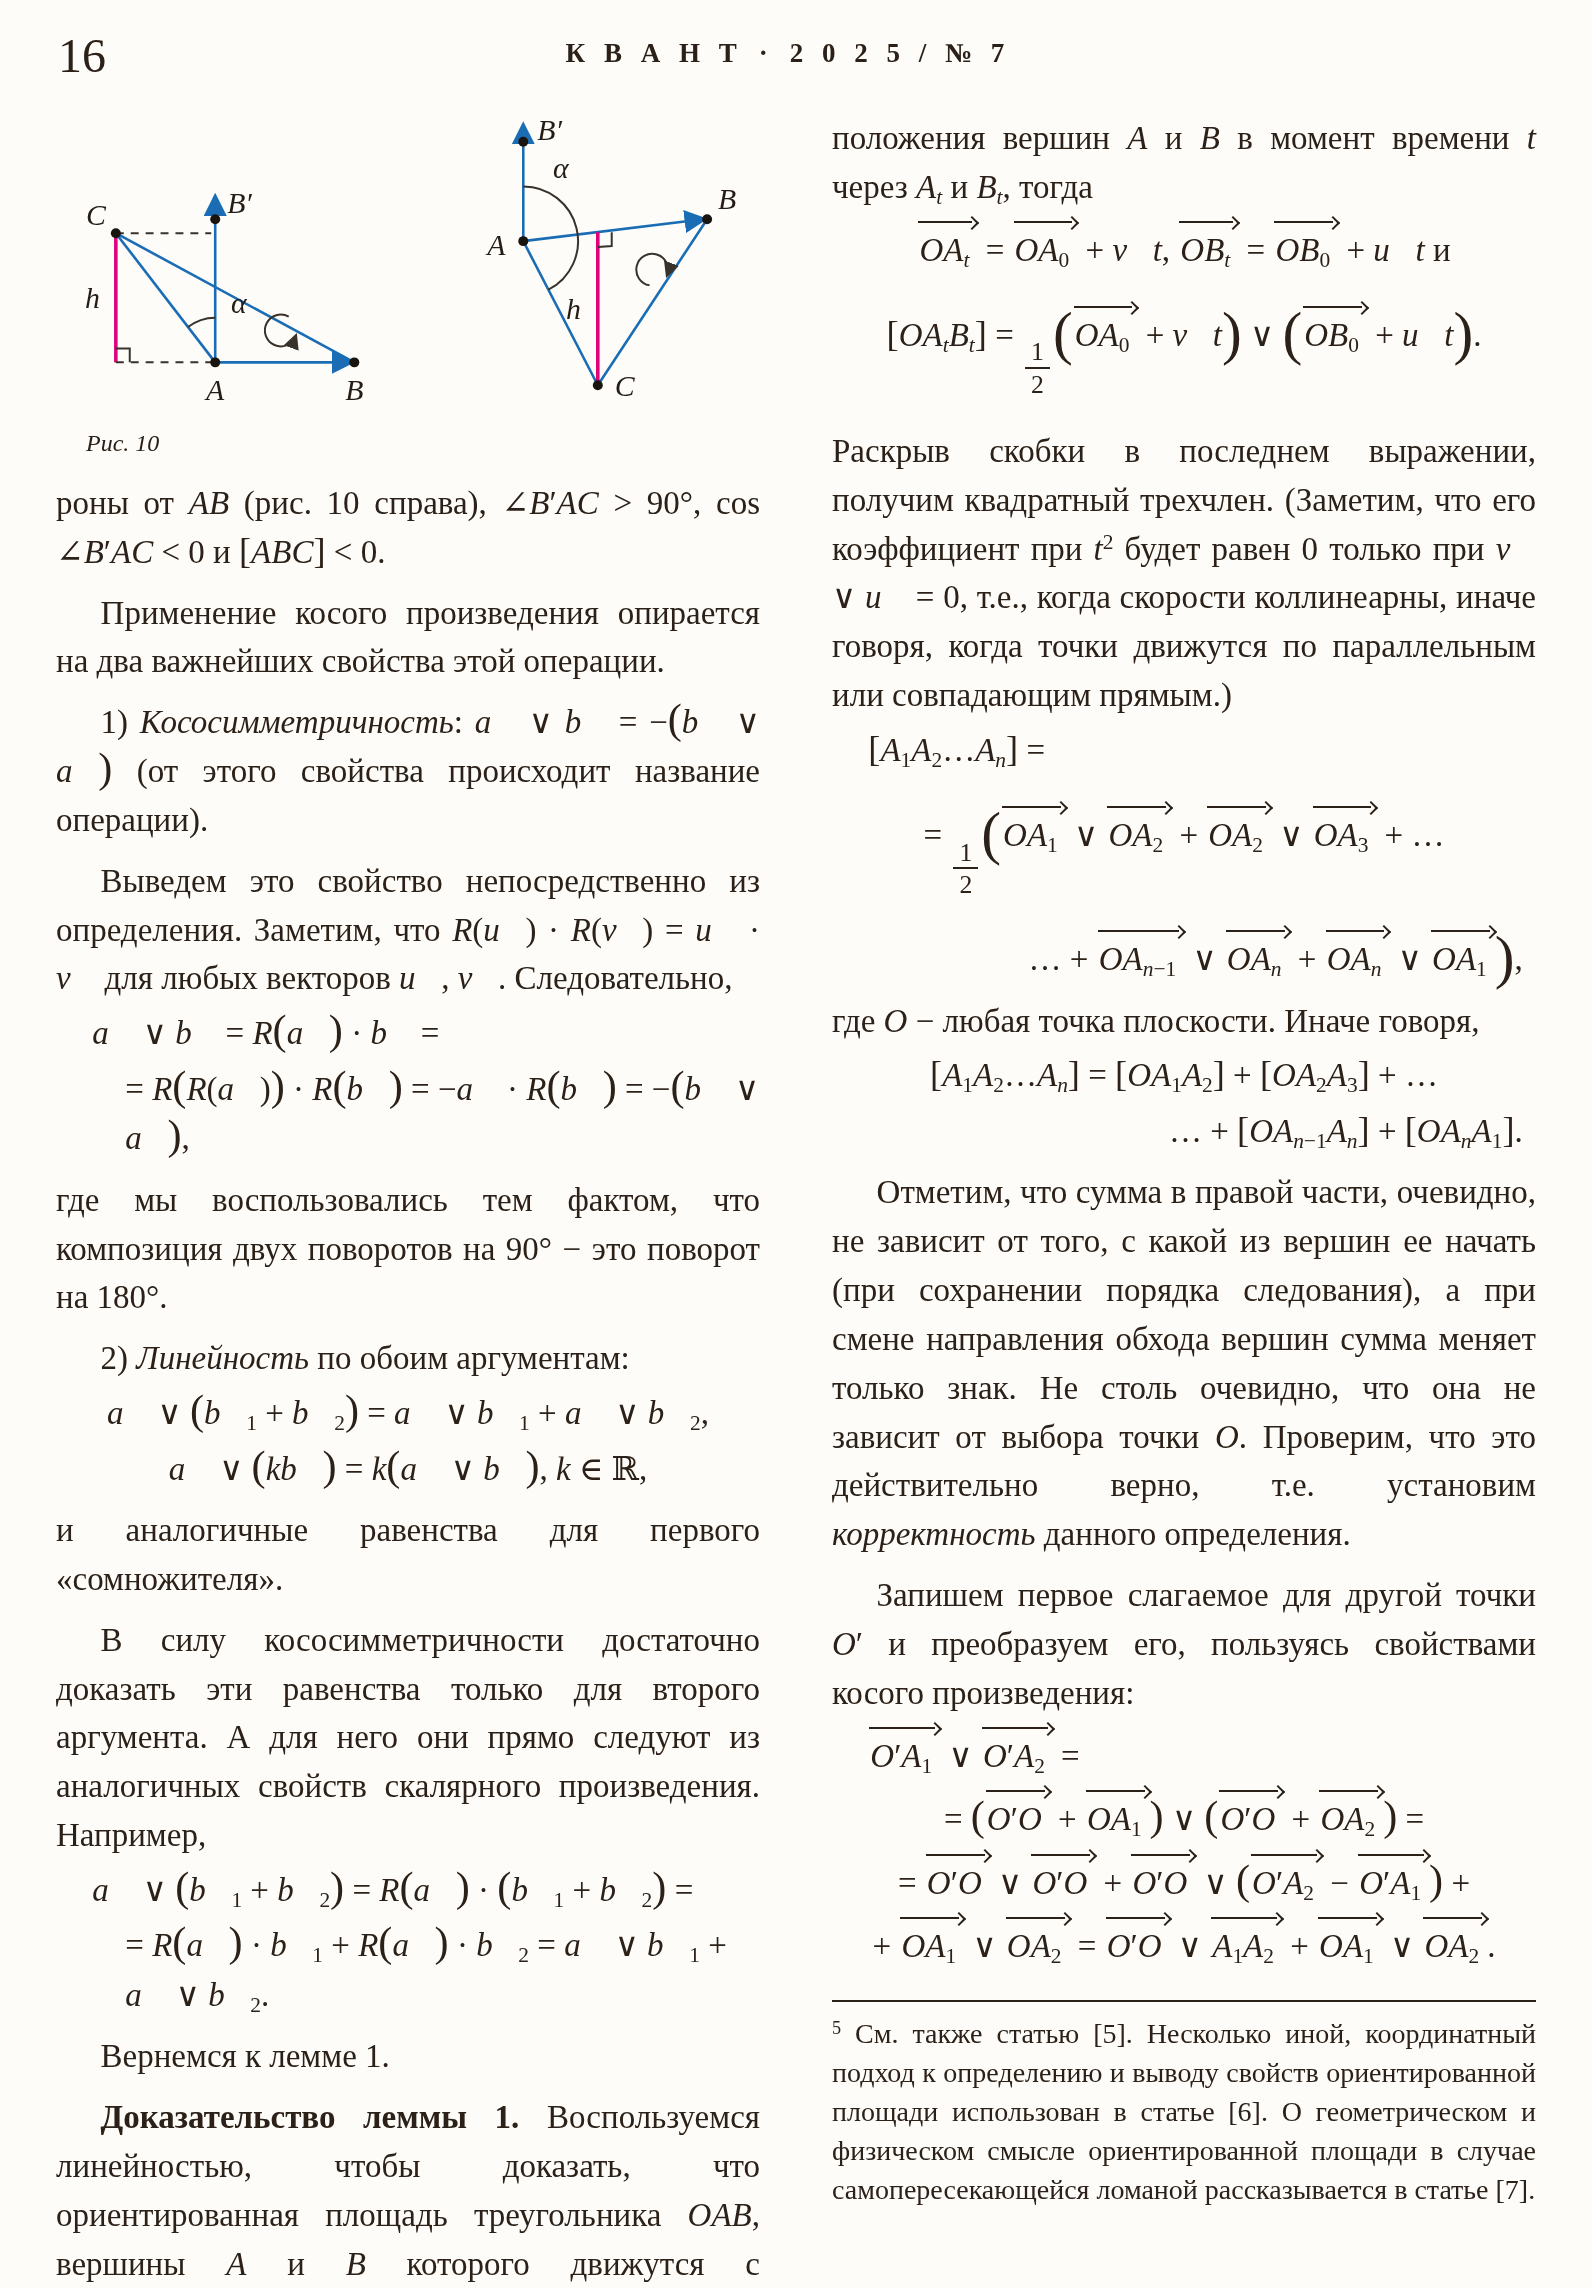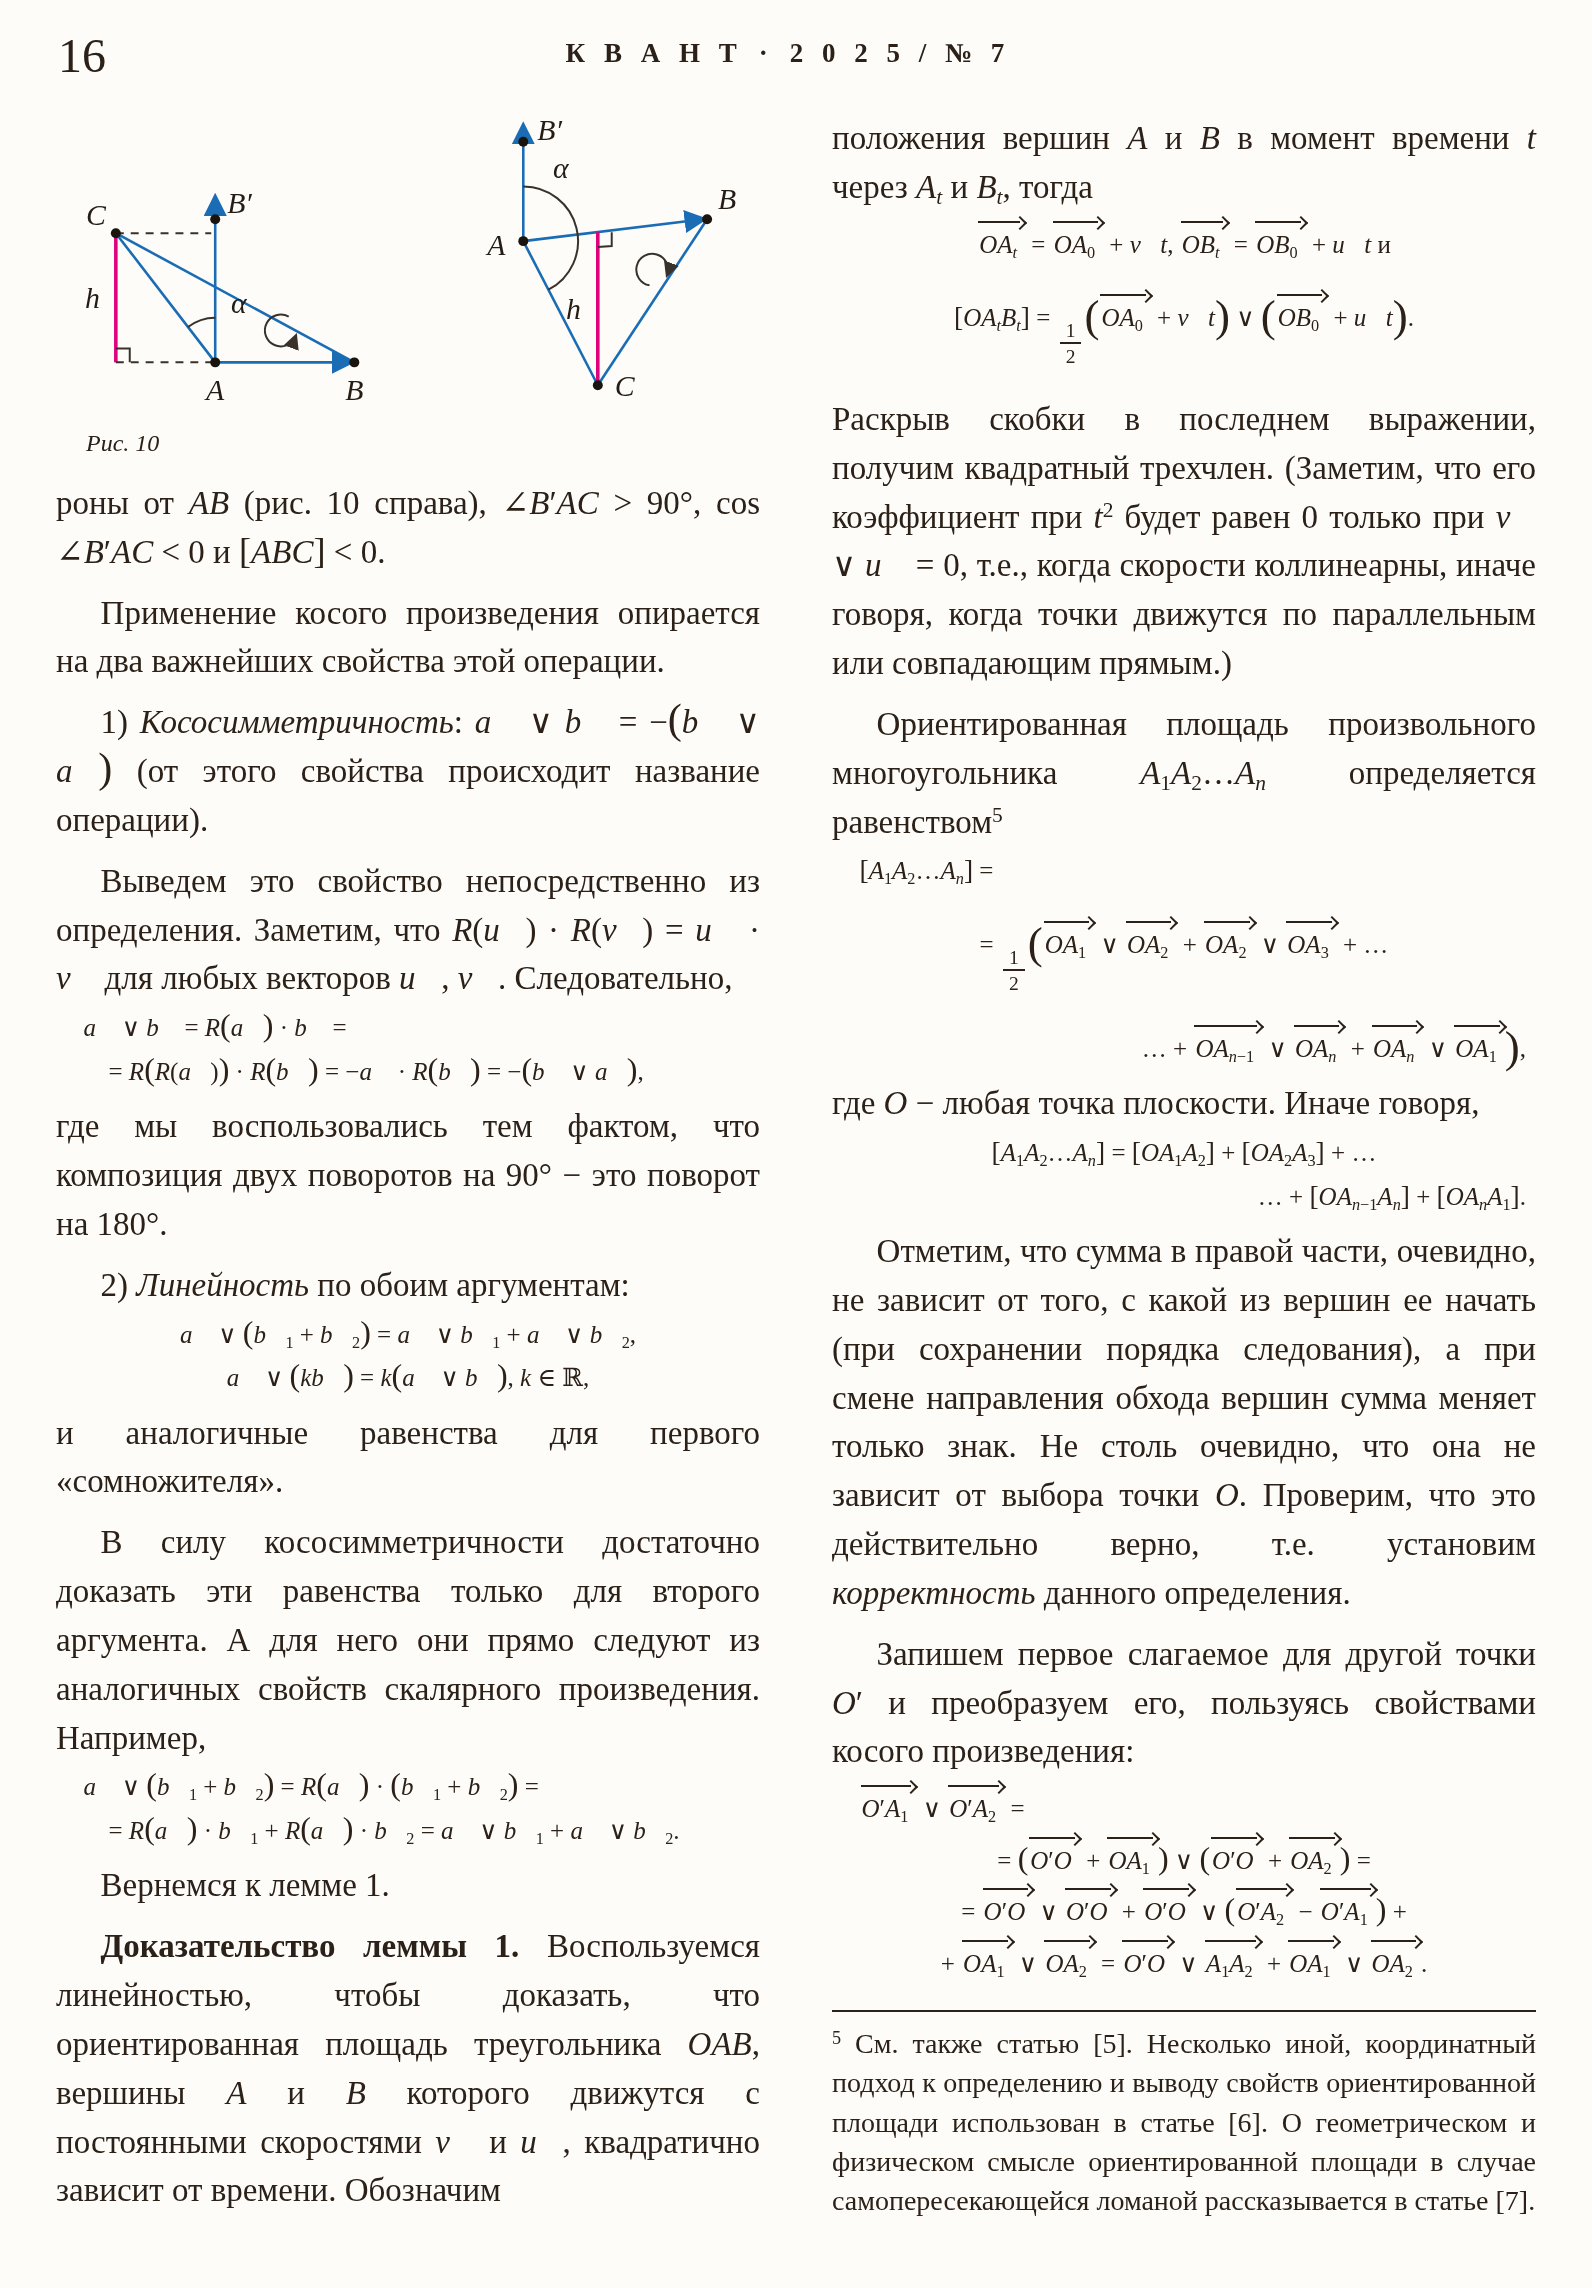--- a/index.html
+++ b/index.html
@@ -9,21 +9,21 @@
         position:relative;overflow:hidden;padding:24px 56px 0;}
   .hdr{position:relative;height:78px;}
   .pgnum{position:absolute;left:2px;top:4px;font-size:48px;}
   .jtitle{position:absolute;left:0;right:16px;top:14px;text-align:center;
           font-size:27px;font-weight:bold;letter-spacing:6px;}
   .jtitle .sep{margin:0 16px;}
   .cols{display:flex;gap:72px;}
   .col{width:704px;}
   p.body{font-size:33px;line-height:1.48;text-align:justify;margin-top:12px;}
   .ind{text-indent:1.35em;}
-  .disp{font-size:25px;line-height:1.5;text-align:center;margin:6px 0;}
+  .disp{font-size:33px;line-height:1.5;text-align:center;margin:6px 0;}
   .disp.l{text-align:left;padding-left:1.1em;}
   .disp.l2{text-align:left;padding-left:2.1em;}
   .disp.r{text-align:right;padding-right:0.4em;}
   .disp.tall{margin:28px 0;}
   sub{font-size:0.65em;vertical-align:-0.28em;line-height:0;}
   sup{font-size:0.65em;vertical-align:0.5em;line-height:0;}
   i{font-style:italic;}
   
   .ov{position:relative;display:inline-block;padding:8px 8px 0 2px;}
   .ov::before{content:"";position:absolute;left:1px;right:5px;top:3px;border-top:2px solid currentColor;}
@@ -143,21 +143,20 @@
     </div>
 
     <div class="col">
       <p class="body">положения вершин <i>A</i> и <i>B</i> в момент времени <i>t</i> через <i>A<sub>t</sub></i> и <i>B<sub>t</sub></i>, тогда</p>
       <div class="disp"><span class="ov"><i>OA<sub>t</sub></i></span> = <span class="ov"><i>OA</i><sub>0</sub></span> + <i>v⃗t</i>, <span class="ov"><i>OB<sub>t</sub></i></span> = <span class="ov"><i>OB</i><sub>0</sub></span> + <i>u⃗t</i> и</div>
       <div class="disp tall"><span class="br">[</span><i>OA<sub>t</sub>B<sub>t</sub></i><span class="br">]</span> = <span class="frac">
             <span class="fn">1</span>
             <span class="fd">2</span>
           </span><span class="bg2">(</span><span class="ov"><i>OA</i><sub>0</sub></span> + <i>v⃗t</i><span class="bg2">)</span> ∨ <span class="bg2">(</span><span class="ov"><i>OB</i><sub>0</sub></span> + <i>u⃗t</i><span class="bg2">)</span>.</div>
       <p class="body">Раскрыв скобки в последнем выражении, получим квадратный трехчлен. (Заметим, что его коэффициент при <i>t</i><sup>2</sup> будет равен 0 только при <i>v⃗</i> ∨ <i>u⃗</i> = 0, т.е., когда скорости коллинеарны, иначе говоря, когда точки движутся по параллельным или совпадающим прямым.)</p>
-      <p class="body ind">Ориентированная площадь произвольного многоугольника <i>A</i><sub>1</sub><i>A</i><sub>2</sub>…<i>A<sub>n</sub></i> определяется равенством<sup>5</sup></p>
       <div class="disp l"><span class="br">[</span><i>A</i><sub>1</sub><i>A</i><sub>2</sub>…<i>A<sub>n</sub></i><span class="br">]</span> =</div>
       <div class="disp tall">= <span class="frac">
             <span class="fn">1</span>
             <span class="fd">2</span>
           </span><span class="bg2">(</span><span class="ov"><i>OA</i><sub>1</sub></span> ∨ <span class="ov"><i>OA</i><sub>2</sub></span> + <span class="ov"><i>OA</i><sub>2</sub></span> ∨ <span class="ov"><i>OA</i><sub>3</sub></span> + …</div>
       <div class="disp r">… + <span class="ov"><i>OA</i><sub><i>n</i>−1</sub></span> ∨ <span class="ov"><i>OA<sub>n</sub></i></span> + <span class="ov"><i>OA<sub>n</sub></i></span> ∨ <span class="ov"><i>OA</i><sub>1</sub></span><span class="bg2">)</span>,</div>
       <p class="body">где <i>O</i> − любая точка плоскости. Иначе говоря,</p>
       <div class="disp"><span class="br">[</span><i>A</i><sub>1</sub><i>A</i><sub>2</sub>…<i>A<sub>n</sub></i><span class="br">]</span> = <span class="br">[</span><i>OA</i><sub>1</sub><i>A</i><sub>2</sub><span class="br">]</span> + <span class="br">[</span><i>OA</i><sub>2</sub><i>A</i><sub>3</sub><span class="br">]</span> + …</div>
       <div class="disp r">… + <span class="br">[</span><i>OA</i><sub><i>n</i>−1</sub><i>A<sub>n</sub></i><span class="br">]</span> + <span class="br">[</span><i>OA<sub>n</sub>A</i><sub>1</sub><span class="br">]</span>.</div>
       <p class="body ind">Отметим, что сумма в правой части, очевидно, не зависит от того, с какой из вершин ее начать (при сохранении порядка следования), а при смене направления обхода вершин сумма меняет только знак. Не столь очевидно, что она не зависит от выбора точки <i>O</i>. Проверим, что это действительно верно, т.е. установим <i>корректность</i> данного определения.</p>

